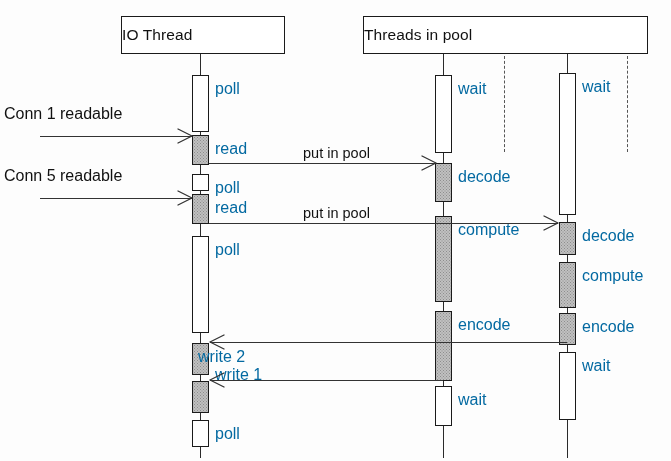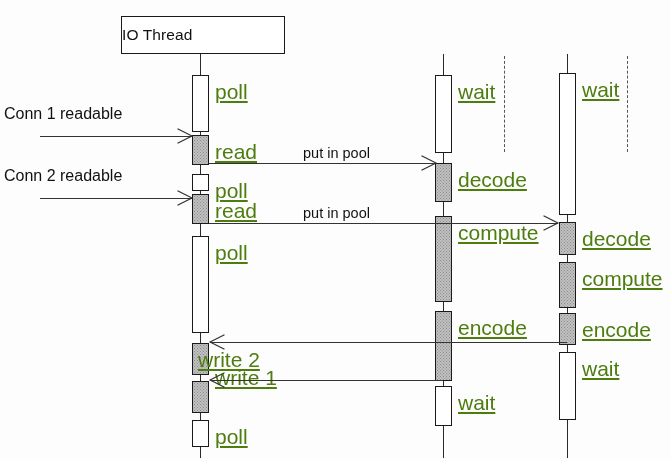--- a/index.html
+++ b/index.html
@@ -46,25 +46,24 @@
     background-color:#c0c0c0;
     background-image:
       radial-gradient(#8d8d8d 0.7px, transparent 0.8px),
       radial-gradient(#8d8d8d 0.7px, transparent 0.8px);
     background-size:3px 3px, 3px 3px;
     background-position:0 0, 1.5px 1.5px;
   }
   
   .bar-label{
     position:absolute;
-    font-size:21px;
-    color:#4d7c0f;
+    font-size:16px;
+    color:#0369a1;
     white-space:nowrap;
     line-height:1;
-    text-decoration:underline;
   }
   .side-label{
     position:absolute;
     font-size:16px;
     color:#111;
     white-space:nowrap;
     line-height:1;
   }
   .msg-label{
     position:absolute;
@@ -86,20 +85,23 @@
   }
   .arrowhead svg{display:block;overflow:visible;}
 </style>
 </head>
 <body>
 
 <div id="canvas">
 
   <div class="participant" id="participant-io" style="left: 121px; top: 16px; width: 164px; height: 38px;">
     <span>IO Thread</span>
+  </div>
+  <div class="participant" id="participant-pool" style="left: 363px; top: 16px; width: 285px; height: 38px;">
+    <span>Threads in pool</span>
   </div>
 
   <div id="lifelines-layer">
       <div class="lifeline-solid" style="left: 200px; top: 54px; height: 404px;"></div>
       <div class="lifeline-solid" style="left: 443px; top: 54px; height: 404px;"></div>
       <div class="lifeline-dashed" style="left: 504px; top: 56px; height: 96px;"></div>
       <div class="lifeline-solid" style="left: 567px; top: 54px; height: 404px;"></div>
       <div class="lifeline-dashed" style="left: 627px; top: 56px; height: 96px;"></div>
     </div>
 
@@ -178,16 +180,16 @@
       <div class="arrow" style="left: 210px; top: 380px; width: 233px;"></div>
       <div class="arrowhead" style="left: 210px; top: 380px;">
         <svg width="1" height="1">
           <path d="M0 0 L14 -7 M0 0 L14 7" stroke="#333" stroke-width="1.3" fill="none" stroke-linecap="round"></path>
         </svg>
       </div>
     </div>
 
   <div id="external-layer">
       <div class="side-label" style="left: 4px; top: 106px;">Conn 1 readable</div>
-      <div class="side-label" style="left: 4px; top: 168px;">Conn 2 readable</div>
+      <div class="side-label" style="left: 4px; top: 168px;">Conn 5 readable</div>
     </div>
 
 </div>
 
 </body></html>

